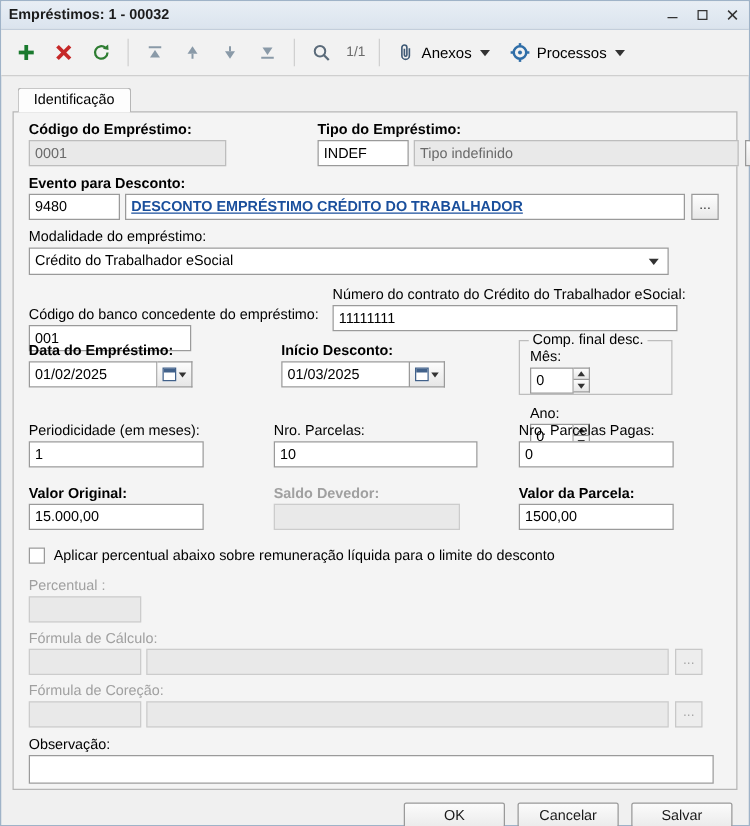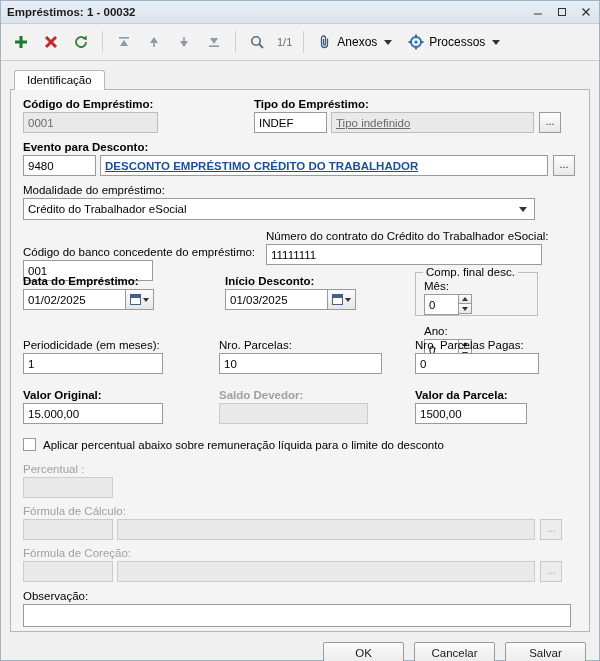--- a/index.html
+++ b/index.html
@@ -413,28 +413,28 @@
     <div class="tabstrip">
       <div class="tab">
         <span>Identificação</span>
       </div>
     </div>
 
     <div class="panel">
 
       <div class="fld abs" style="left:12px; top:8px;">
         <span class="lbl bold">Código do Empréstimo:</span>
-        <input class="txt grey" style="width: 135px;" readonly="" value="0001">
+        <input class="txt grey" style="width: 158px;" readonly="" value="0001">
       </div>
 
       <div class="fld abs" style="left:243px; top:8px;">
         <span class="lbl bold">Tipo do Empréstimo:</span>
         <div class="row">
           <input class="txt" style="width: 73px;" value="INDEF">
-          <input class="txt grey" style="width: 203px; margin-left: 4px; text-decoration: underline;" readonly="" value="Tipo indefinido">
+          <input class="txt grey" style="width: 260px; margin-left: 4px;" readonly="" value="Tipo indefinido">
           <div class="btn-ell" style="margin-left:5px;">...</div>
         </div>
       </div>
 
       <div class="fld abs" style="left:12px; top:51px;">
         <span class="lbl bold">Evento para Desconto:</span>
         <div class="row">
           <input class="txt" style="width: 73px;" value="9480">
           <div class="txt" style="width:448px; margin-left:4px; display:flex; align-items:center;">
             <span class="link">DESCONTO EMPRÉSTIMO CRÉDITO DO TRABALHADOR</span>
@@ -538,21 +538,21 @@
         <input class="txt" style="width: 140px;" value="15.000,00">
       </div>
 
       <div class="fld abs" style="left:208px; top:299px;">
         <span class="lbl bold dis">Saldo Devedor:</span>
         <input class="txt disabled" style="width: 149px;" disabled="" value="">
       </div>
 
       <div class="fld abs" style="left:404px; top:299px;">
         <span class="lbl bold">Valor da Parcela:</span>
-        <input class="txt" style="width: 112px;" value="1500,00">
+        <input class="txt" style="width: 124px;" value="1500,00">
       </div>
 
       <div class="cbrow abs" style="left:12px; top:348px;">
         <span class="cbox"></span>
         <span class="lbl" style="margin:0;">Aplicar percentual abaixo sobre remuneração líquida para o limite do desconto</span>
       </div>
 
       <div class="fld abs" style="left:12px; top:373px;">
         <span class="lbl dis">Percentual :</span>
         <input class="txt disabled" style="width: 90px;" disabled="" value="">

